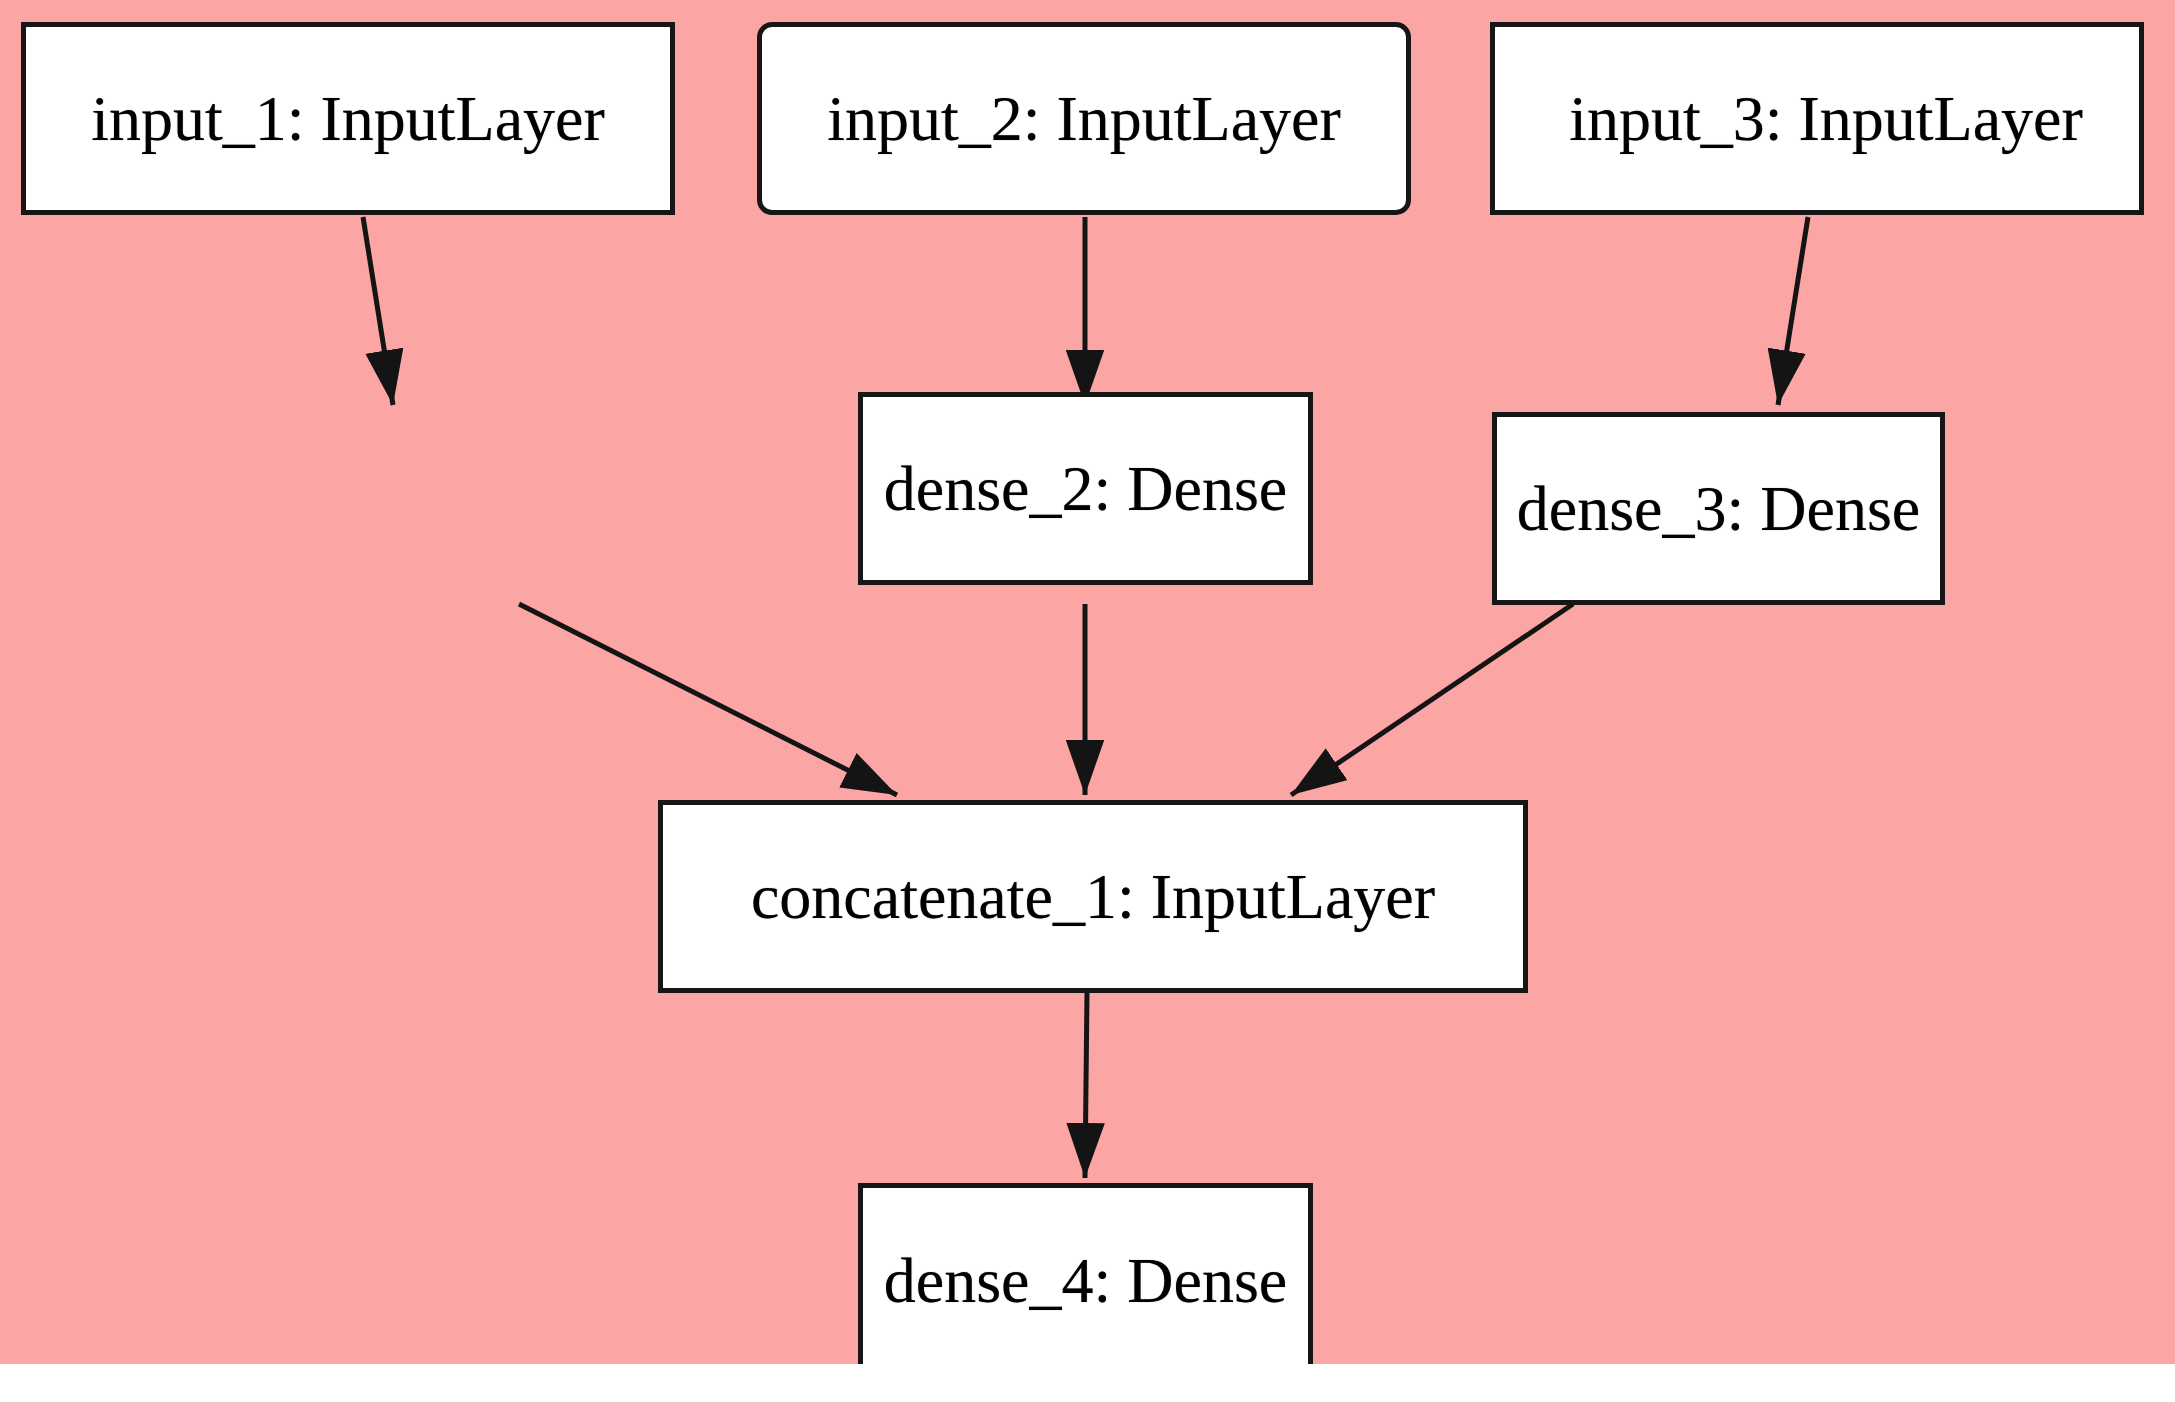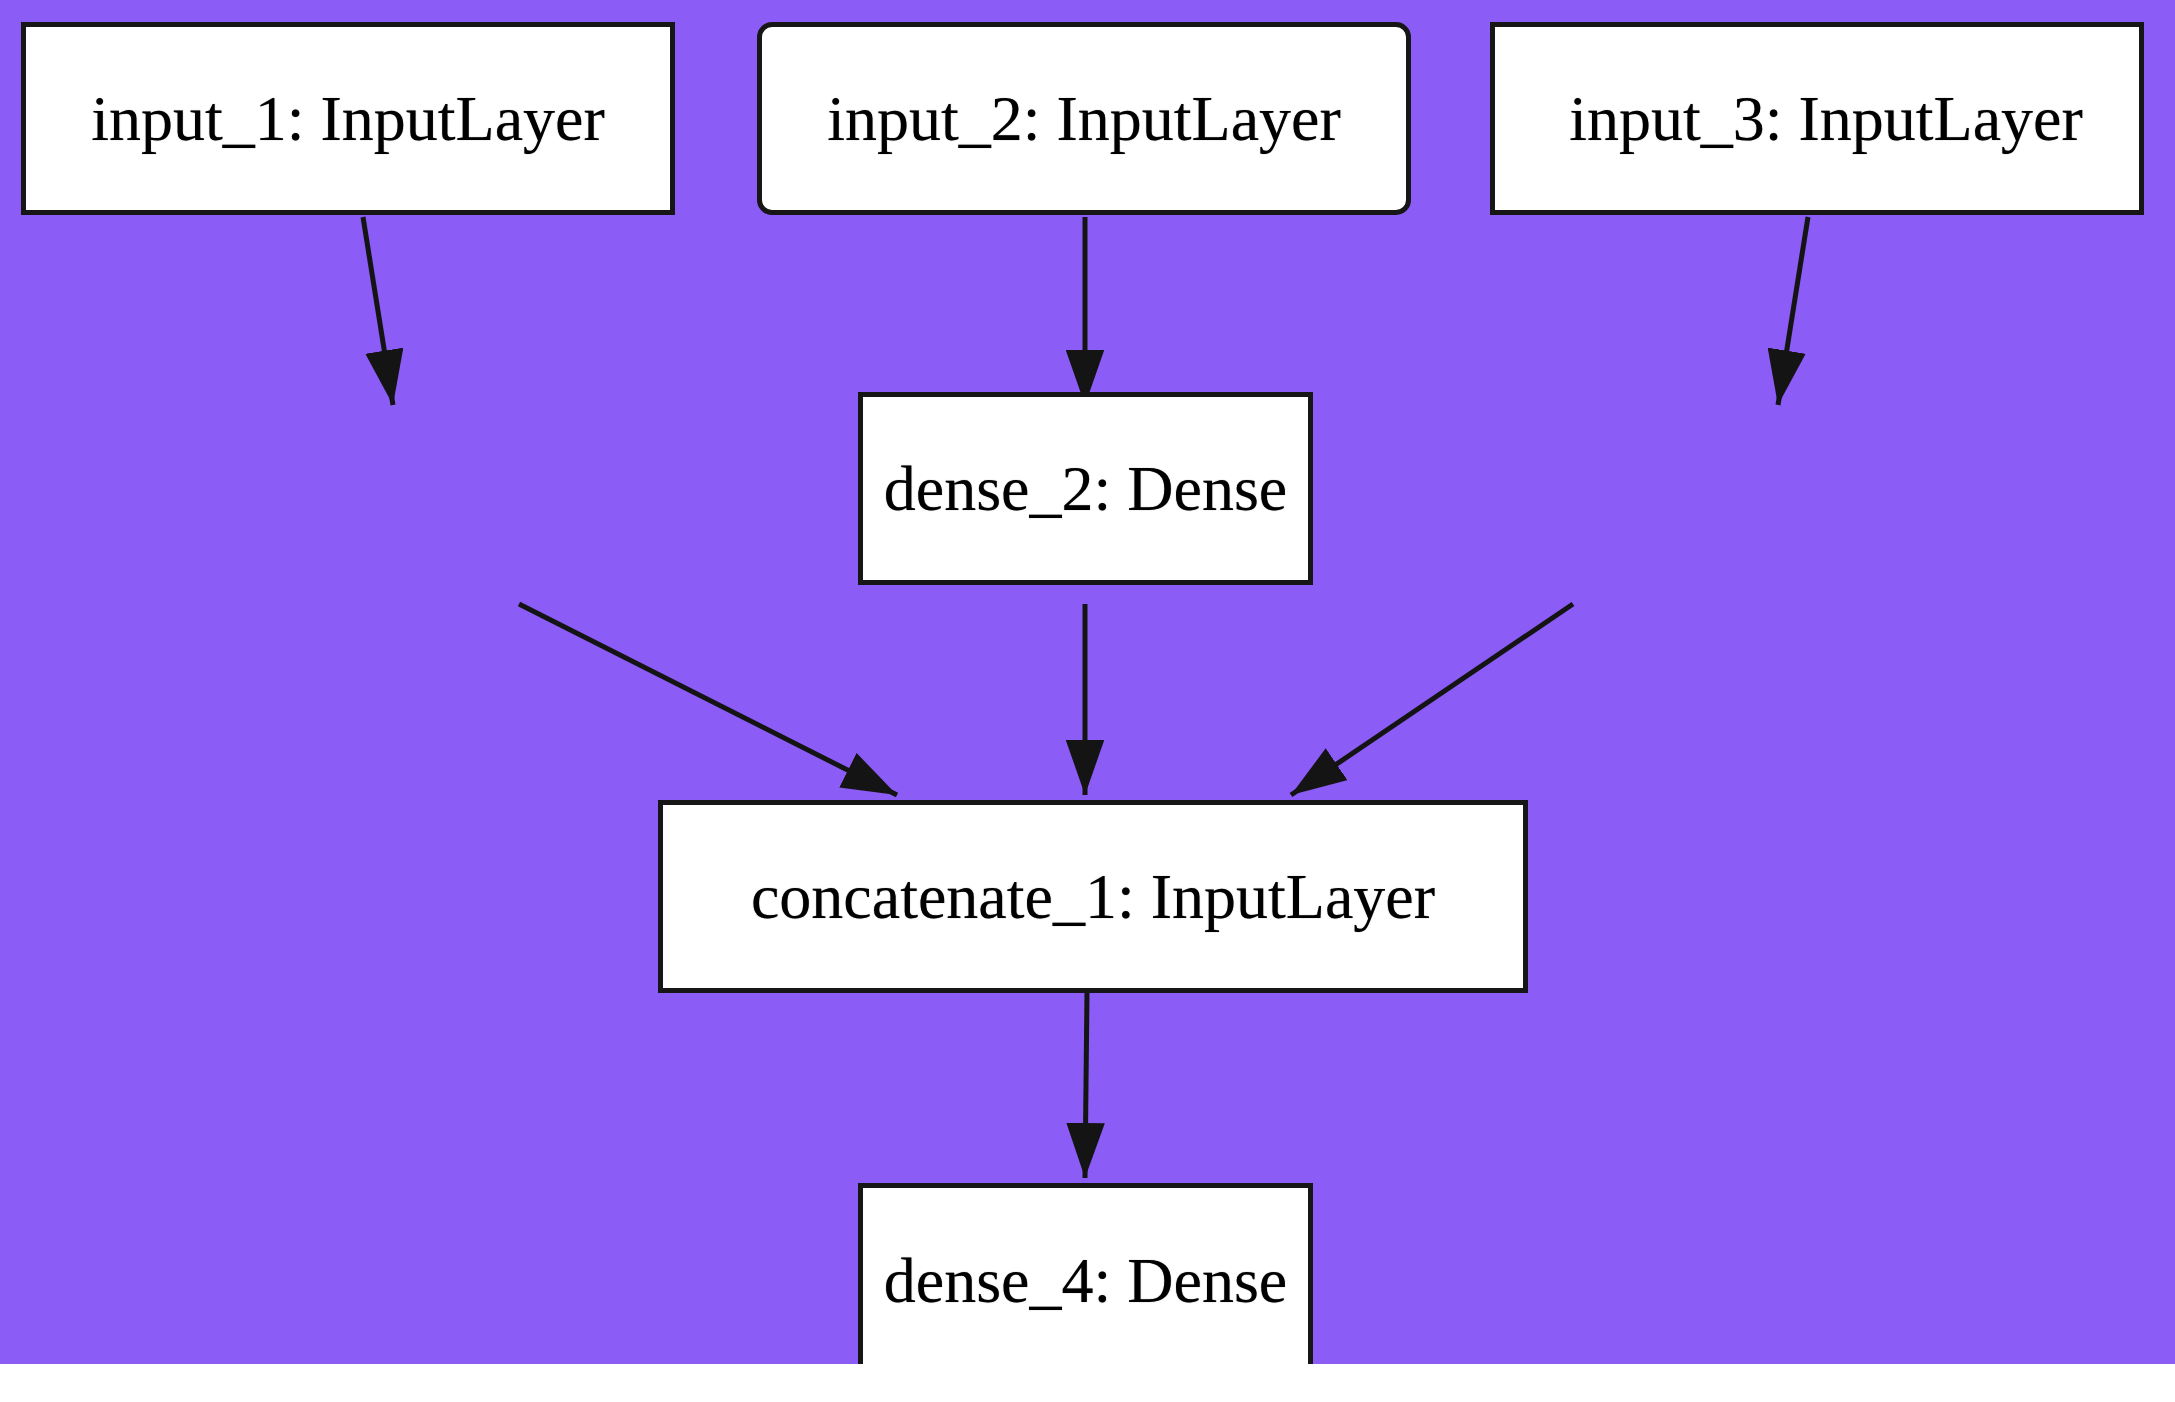--- a/index.html
+++ b/index.html
@@ -4,21 +4,21 @@
 <style>
   html, body {
     margin: 0;
     padding: 0;
     background: #ffffff;
   }
   .canvas {
     position: relative;
     width: 2175px;
     height: 1364px;
-    background: #8b5cf6;
+    background: #fca5a5;
     overflow: hidden;
     font-family: "Liberation Serif", "DejaVu Serif", serif;
   }
   .edges {
     position: absolute;
     left: 0;
     top: 0;
     width: 2175px;
     height: 1402px;
     display: block;
@@ -81,20 +81,23 @@
 
   <div class="node" id="n-input_3">
     <span class="label">input_3: InputLayer</span>
   </div>
 
 
   <div class="node" id="n-dense_2">
     <span class="label">dense_2: Dense</span>
   </div>
 
+  <div class="node" id="n-dense_3">
+    <span class="label">dense_3: Dense</span>
+  </div>
 
   <div class="node" id="n-concatenate_1">
     <span class="label">concatenate_1: InputLayer</span>
   </div>
 
   <div class="node" id="n-dense_4">
     <span class="label">dense_4: Dense</span>
   </div>
 
 </div>

